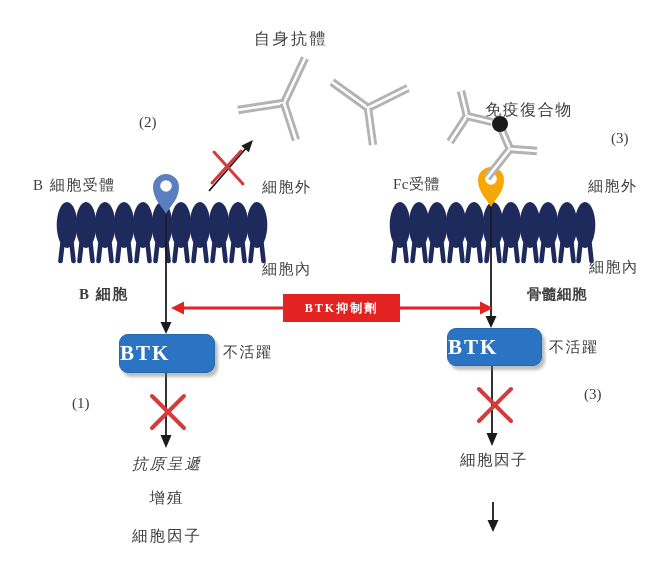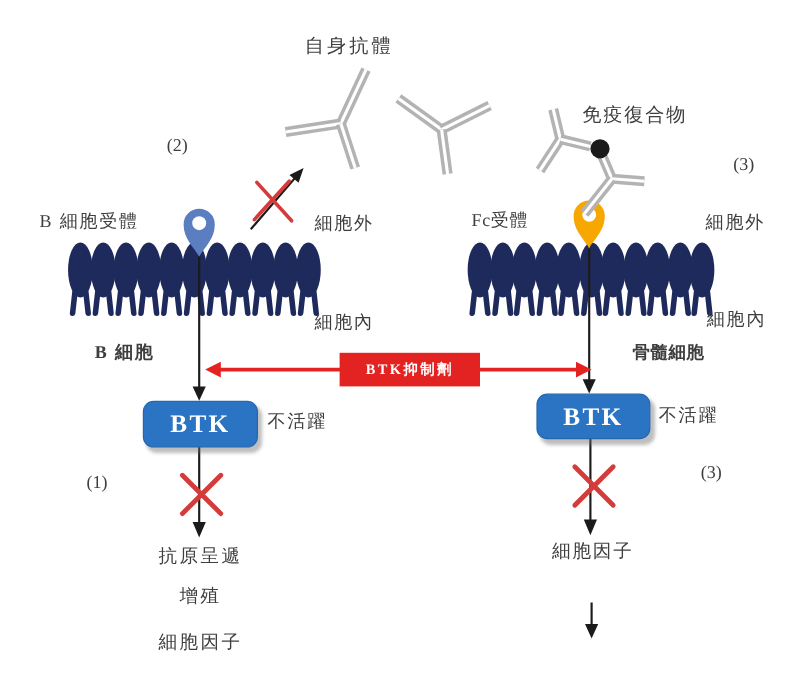--- a/index.html
+++ b/index.html
@@ -8,21 +8,21 @@
     font-family:"Liberation Serif","DejaVu Serif",serif;color:#3e3e3e;
   }
   .layer{position:absolute;left:0;top:0;width:666px;height:571px;}
   .lbl{position:absolute;font-size:15px;letter-spacing:1.5px;white-space:nowrap;line-height:1.15;}
   .lbl.bold{font-weight:bold;}
   .lbl.num{letter-spacing:0;}
   .lbl.center{text-align:center;white-space:nowrap;}
   .btk-box{
     position:absolute;background:#2b74c4;border:1px solid #2567ac;border-radius:9px;
     box-shadow:3px 4px 3px rgba(110,110,110,0.45);
-    display:flex;align-items:center;justify-content:center;
+    display:flex;align-items:center;
     color:#ffffff;font-weight:bold;font-size:21px;letter-spacing:2px;
   }
   .inhibitor-box{
     position:absolute;left:283px;top:294px;width:117px;height:28px;background:#e32322;
     display:flex;align-items:center;justify-content:center;
     color:#ffffff;font-weight:bold;font-size:12px;letter-spacing:2px;
   }
   
   .lipid-head{fill:#1f2a5c;}
   .lipid-leg{stroke:#1f2a5c;stroke-width:4.6;stroke-linecap:round;fill:none;}
@@ -170,40 +170,40 @@
   </div>
   <div class="btk-box" style="left:447px;top:328px;width:93px;height:36px;">
     <span>BTK</span>
   </div>
 
   <div class="inhibitor-box">
     <span>BTK抑制劑</span>
   </div>
 
   <div class="lbl center" style="left:236px;top:30px;width:110px;font-size:16px;letter-spacing:2.5px;">自身抗體</div>
-  <div class="lbl center" style="left:474px;top:88px;width:110px;font-size:16px;">免疫復合物</div>
+  <div class="lbl center" style="left:474px;top:101px;width:110px;font-size:16px;">免疫復合物</div>
 
   <div class="lbl num" style="left:139px;top:114px;">(2)</div>
   <div class="lbl num" style="left:611px;top:130px;">(3)</div>
 
   <div class="lbl" style="left:33px;top:177px;">B 細胞受體</div>
   <div class="lbl" style="left:262px;top:179px;">細胞外</div>
   <div class="lbl" style="left:262px;top:261px;">細胞內</div>
   <div class="lbl bold" style="left:79px;top:286px;">B 細胞</div>
 
   <div class="lbl" style="left:393px;top:176px;letter-spacing:0.5px;">Fc受體</div>
   <div class="lbl" style="left:588px;top:178px;">細胞外</div>
   <div class="lbl" style="left:589px;top:259px;">細胞內</div>
   <div class="lbl bold" style="left:527px;top:286px;font-size:14.5px;letter-spacing:0.5px;">骨髓細胞</div>
 
   <div class="lbl" style="left:223px;top:344px;">不活躍</div>
   <div class="lbl" style="left:549px;top:339px;">不活躍</div>
 
   <div class="lbl num" style="left:72px;top:395px;">(1)</div>
   <div class="lbl num" style="left:584px;top:386px;">(3)</div>
 
-  <div class="lbl center" style="left:107px;top:455px;width:120px;font-size:15.5px;letter-spacing:2px;">抗原呈遞</div>
+  <div class="lbl center" style="left:107px;top:455px;width:120px;font-size:15.5px;letter-spacing:2px;font-style:italic;">抗原呈遞</div>
   <div class="lbl center" style="left:107px;top:489px;width:120px;font-size:15.5px;letter-spacing:2px;">增殖</div>
   <div class="lbl center" style="left:107px;top:527px;width:120px;font-size:15.5px;letter-spacing:2px;">細胞因子</div>
 
   <div class="lbl center" style="left:434px;top:451px;width:120px;font-size:15.5px;">細胞因子</div>
 
 </div>
 
 </body></html>

